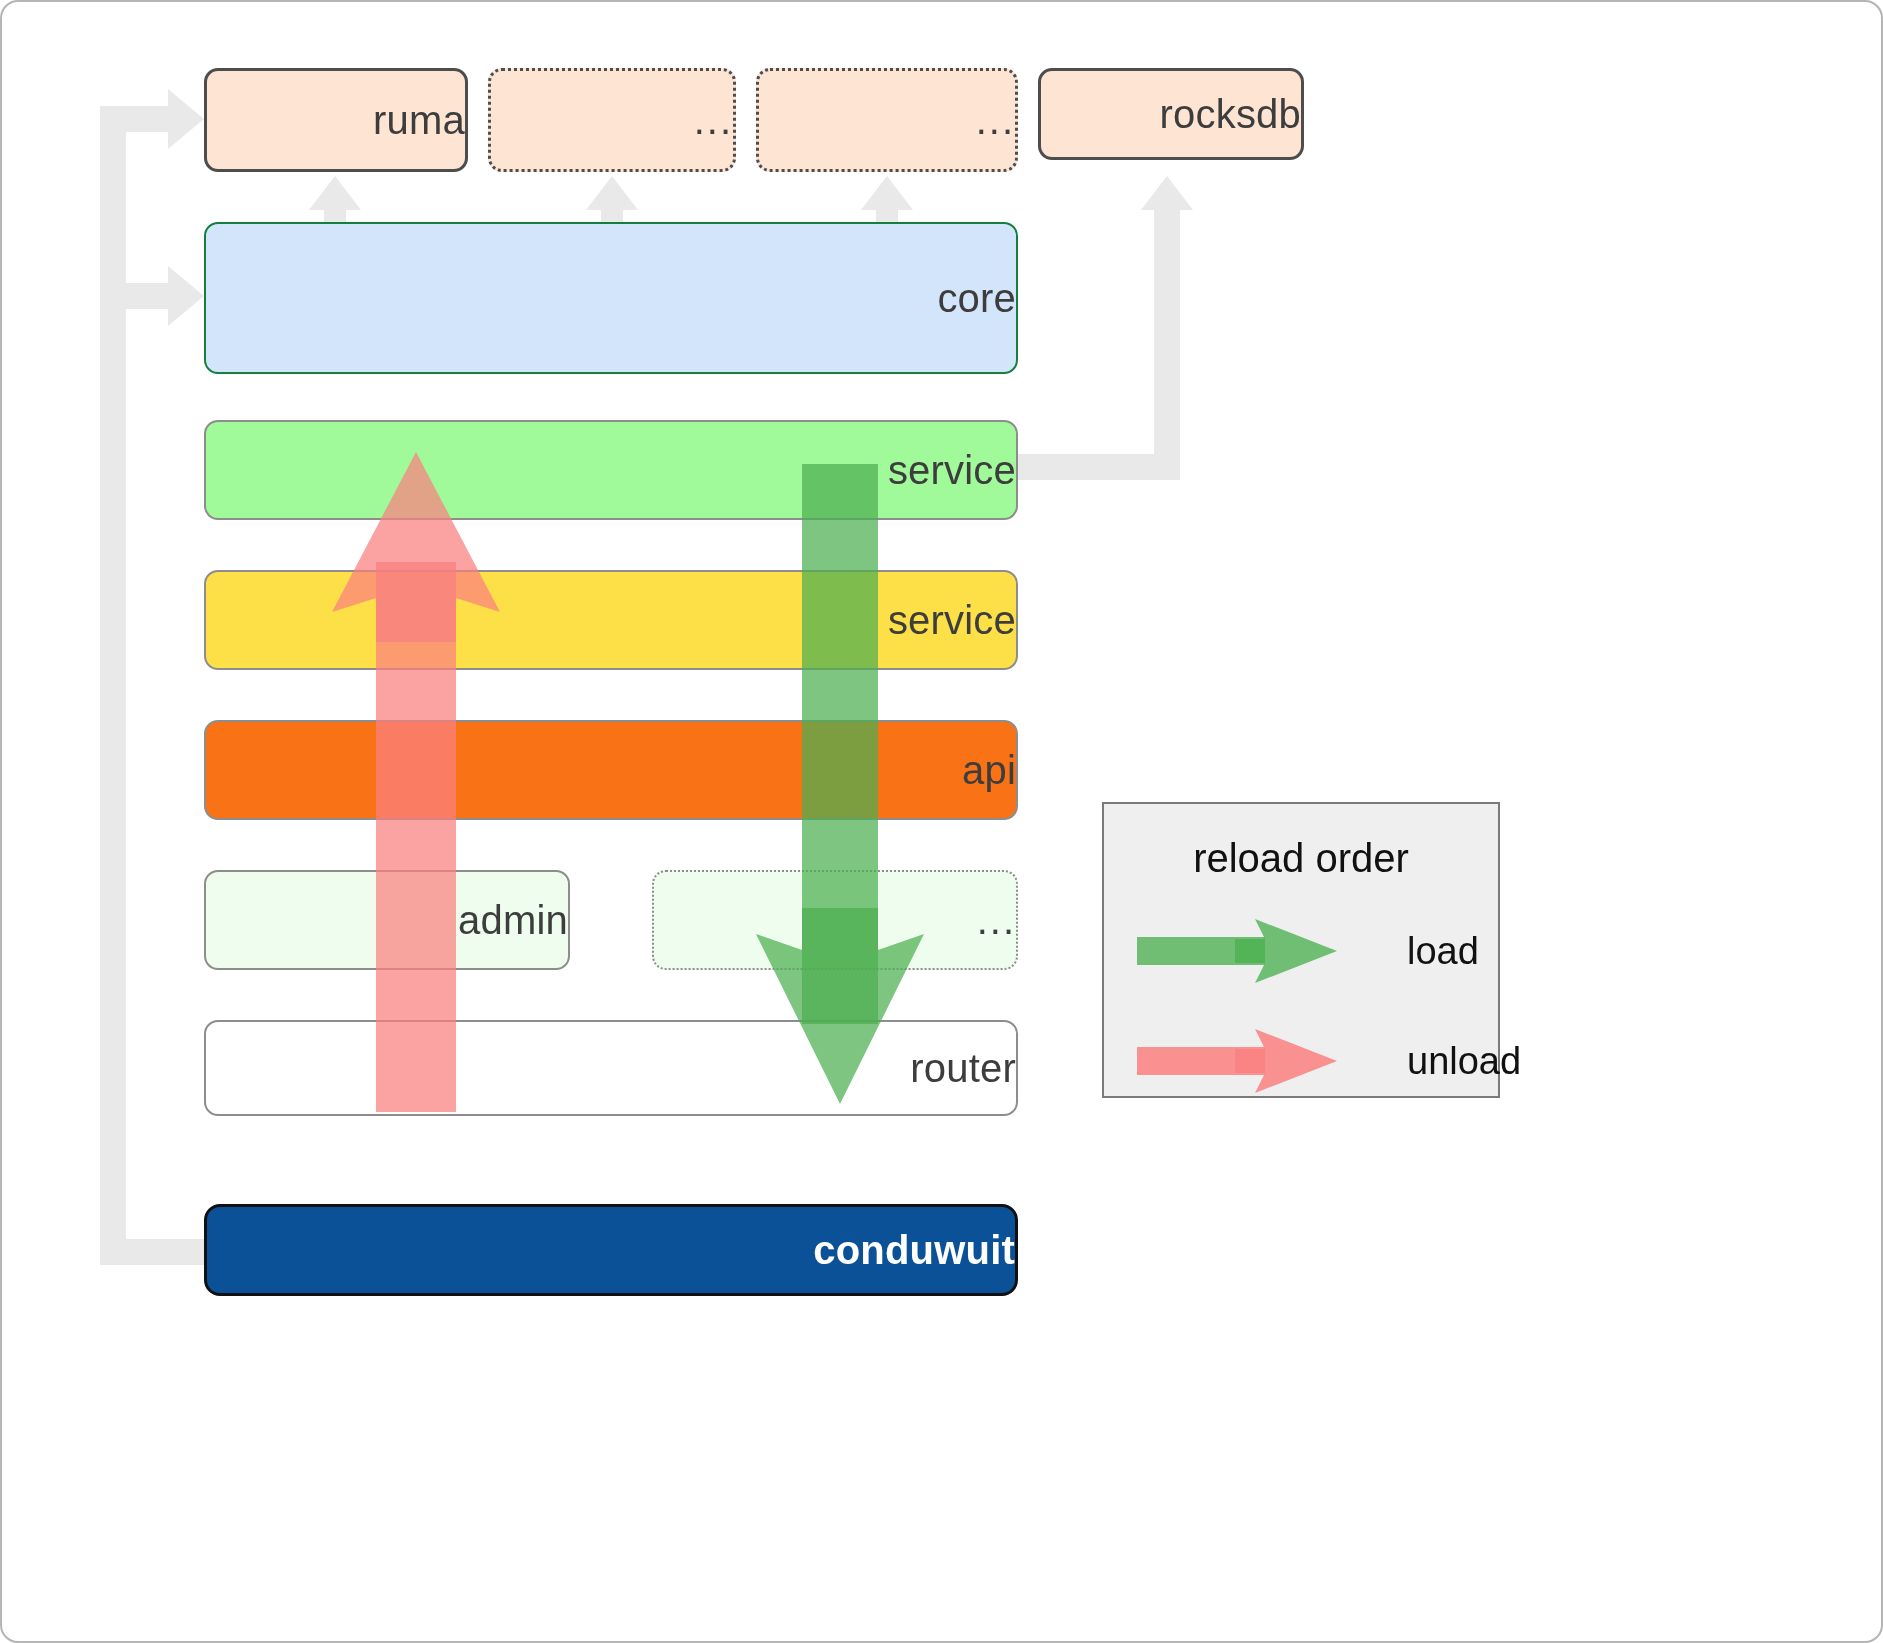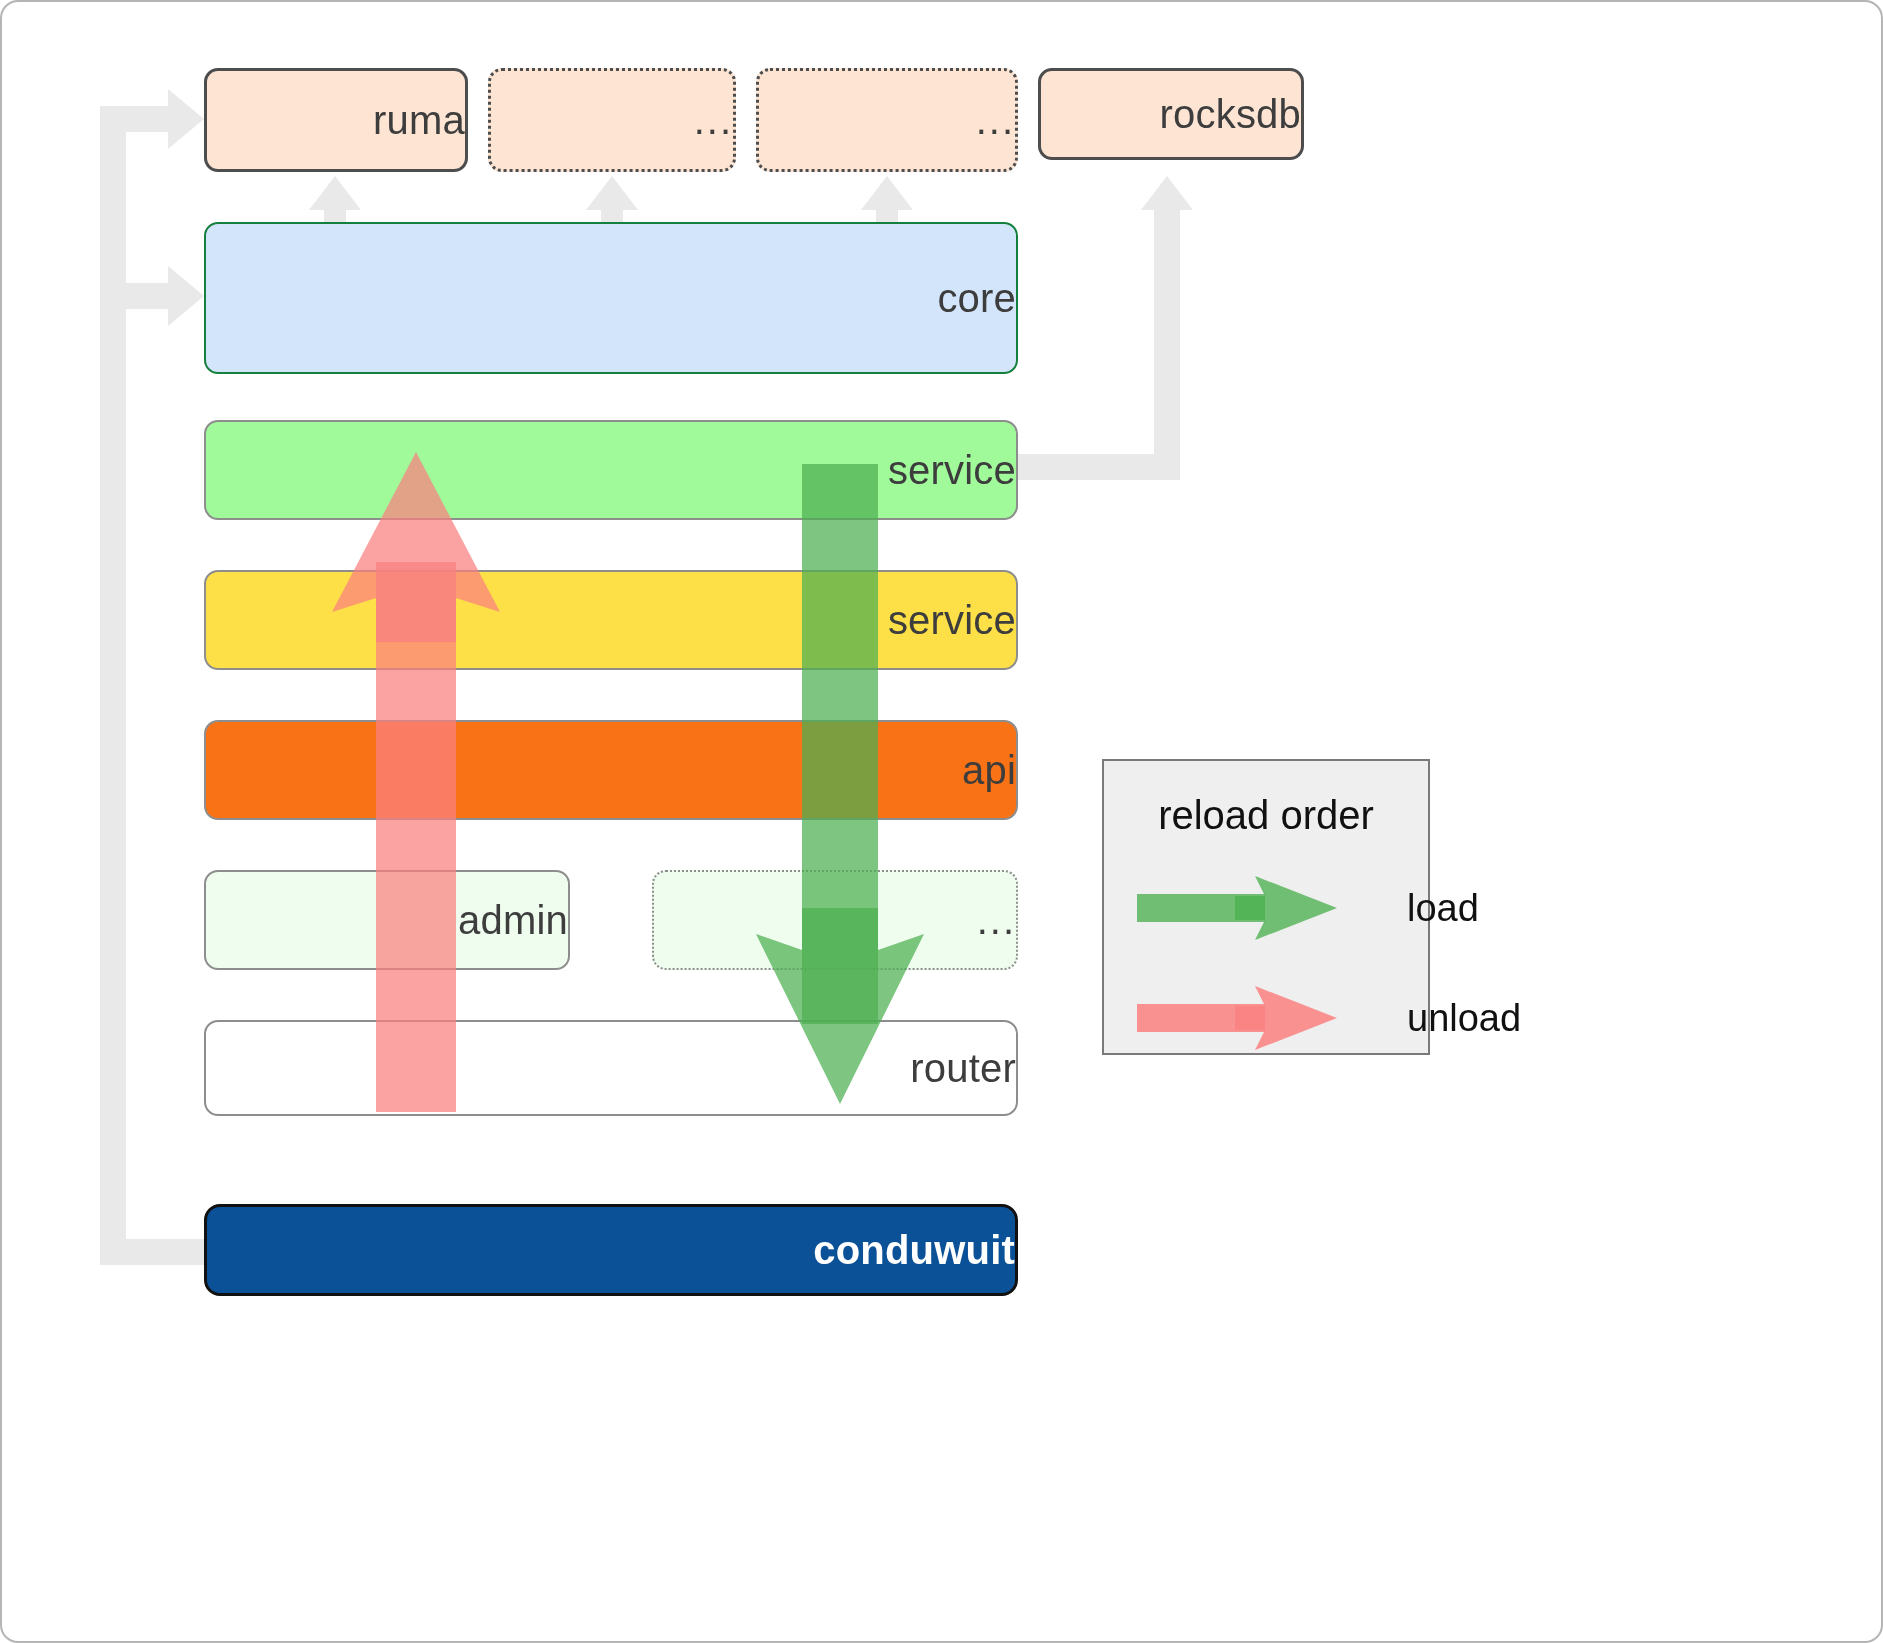--- a/index.html
+++ b/index.html
@@ -198,21 +198,21 @@
 
   <div class="bigarrow" style="left:740px; top:462px;">
     <svg width="200" height="640" viewBox="0 0 200 640">
       <g fill="#4caf50" fill-opacity="0.72">
         <rect x="60" y="0" width="76" height="560"></rect>
         <path d="M98 640 L14 470 L60 486 L60 444 L136 444 L136 486 L182 470 Z"></path>
       </g>
     </svg>
   </div>
 
-  <div id="legend" style="left:1100px; top:757px; width:328px; height:296px;">
+  <div id="legend" style="left:1100px; top:800px; width:398px; height:296px;">
     <div class="legend-title">reload order</div>
 
     <div class="legend-row">
       <svg class="legend-arrow" viewBox="0 0 220 80">
         <g fill="#4caf50" fill-opacity="0.78">
           <rect x="0" y="26" width="128" height="28"></rect>
           <path d="M200 40 L118 8 L128 28 L98 28 L98 52 L128 52 L118 72 Z"></path>
         </g>
       </svg>
       <span class="legend-label">load</span>

